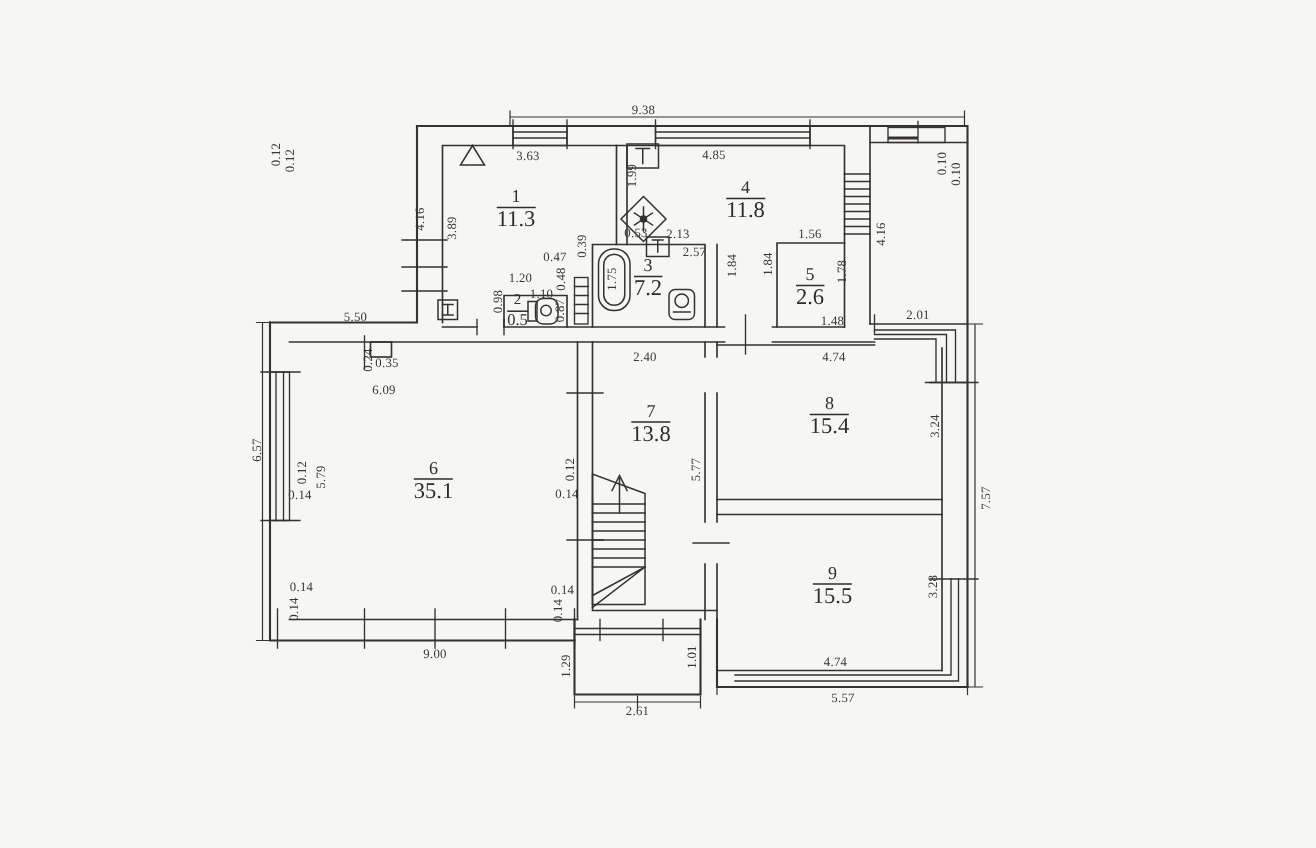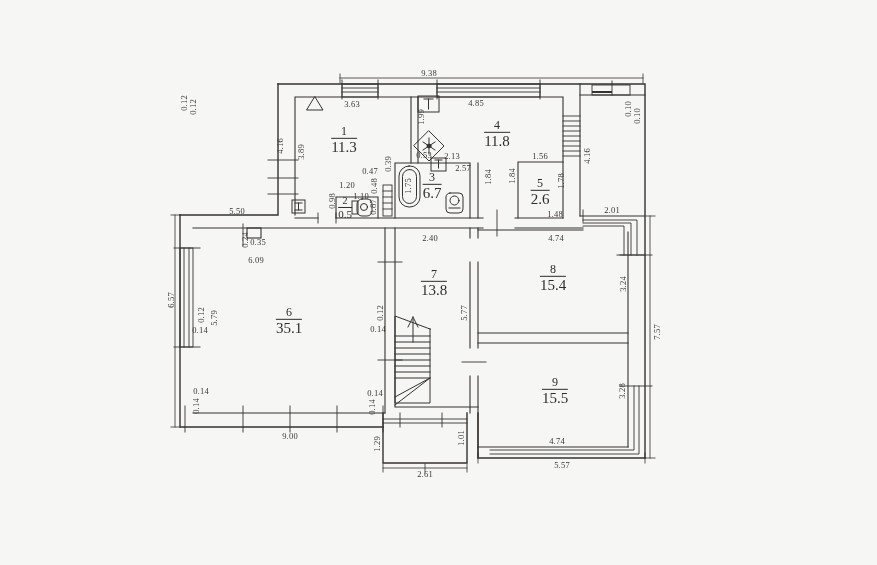--- a/index.html
+++ b/index.html
@@ -196,21 +196,21 @@
       <div class="room" style="left: 344px; top: 140px;">
         <span class="rnum">1</span>
         <span class="rarea">11.3</span>
       </div>
       <div class="room sm" style="left: 345px; top: 208px;">
         <span class="rnum">2</span>
         <span class="rarea">0.5</span>
       </div>
       <div class="room" style="left: 432px; top: 186px;">
         <span class="rnum">3</span>
-        <span class="rarea">6.7</span>
+        <span class="rarea">7.2</span>
       </div>
       <div class="room" style="left: 497px; top: 134px;">
         <span class="rnum">4</span>
         <span class="rarea">11.8</span>
       </div>
       <div class="room" style="left: 540px; top: 192px;">
         <span class="rnum">5</span>
         <span class="rarea">2.6</span>
       </div>
       <div class="room" style="left: 289px; top: 321px;">

